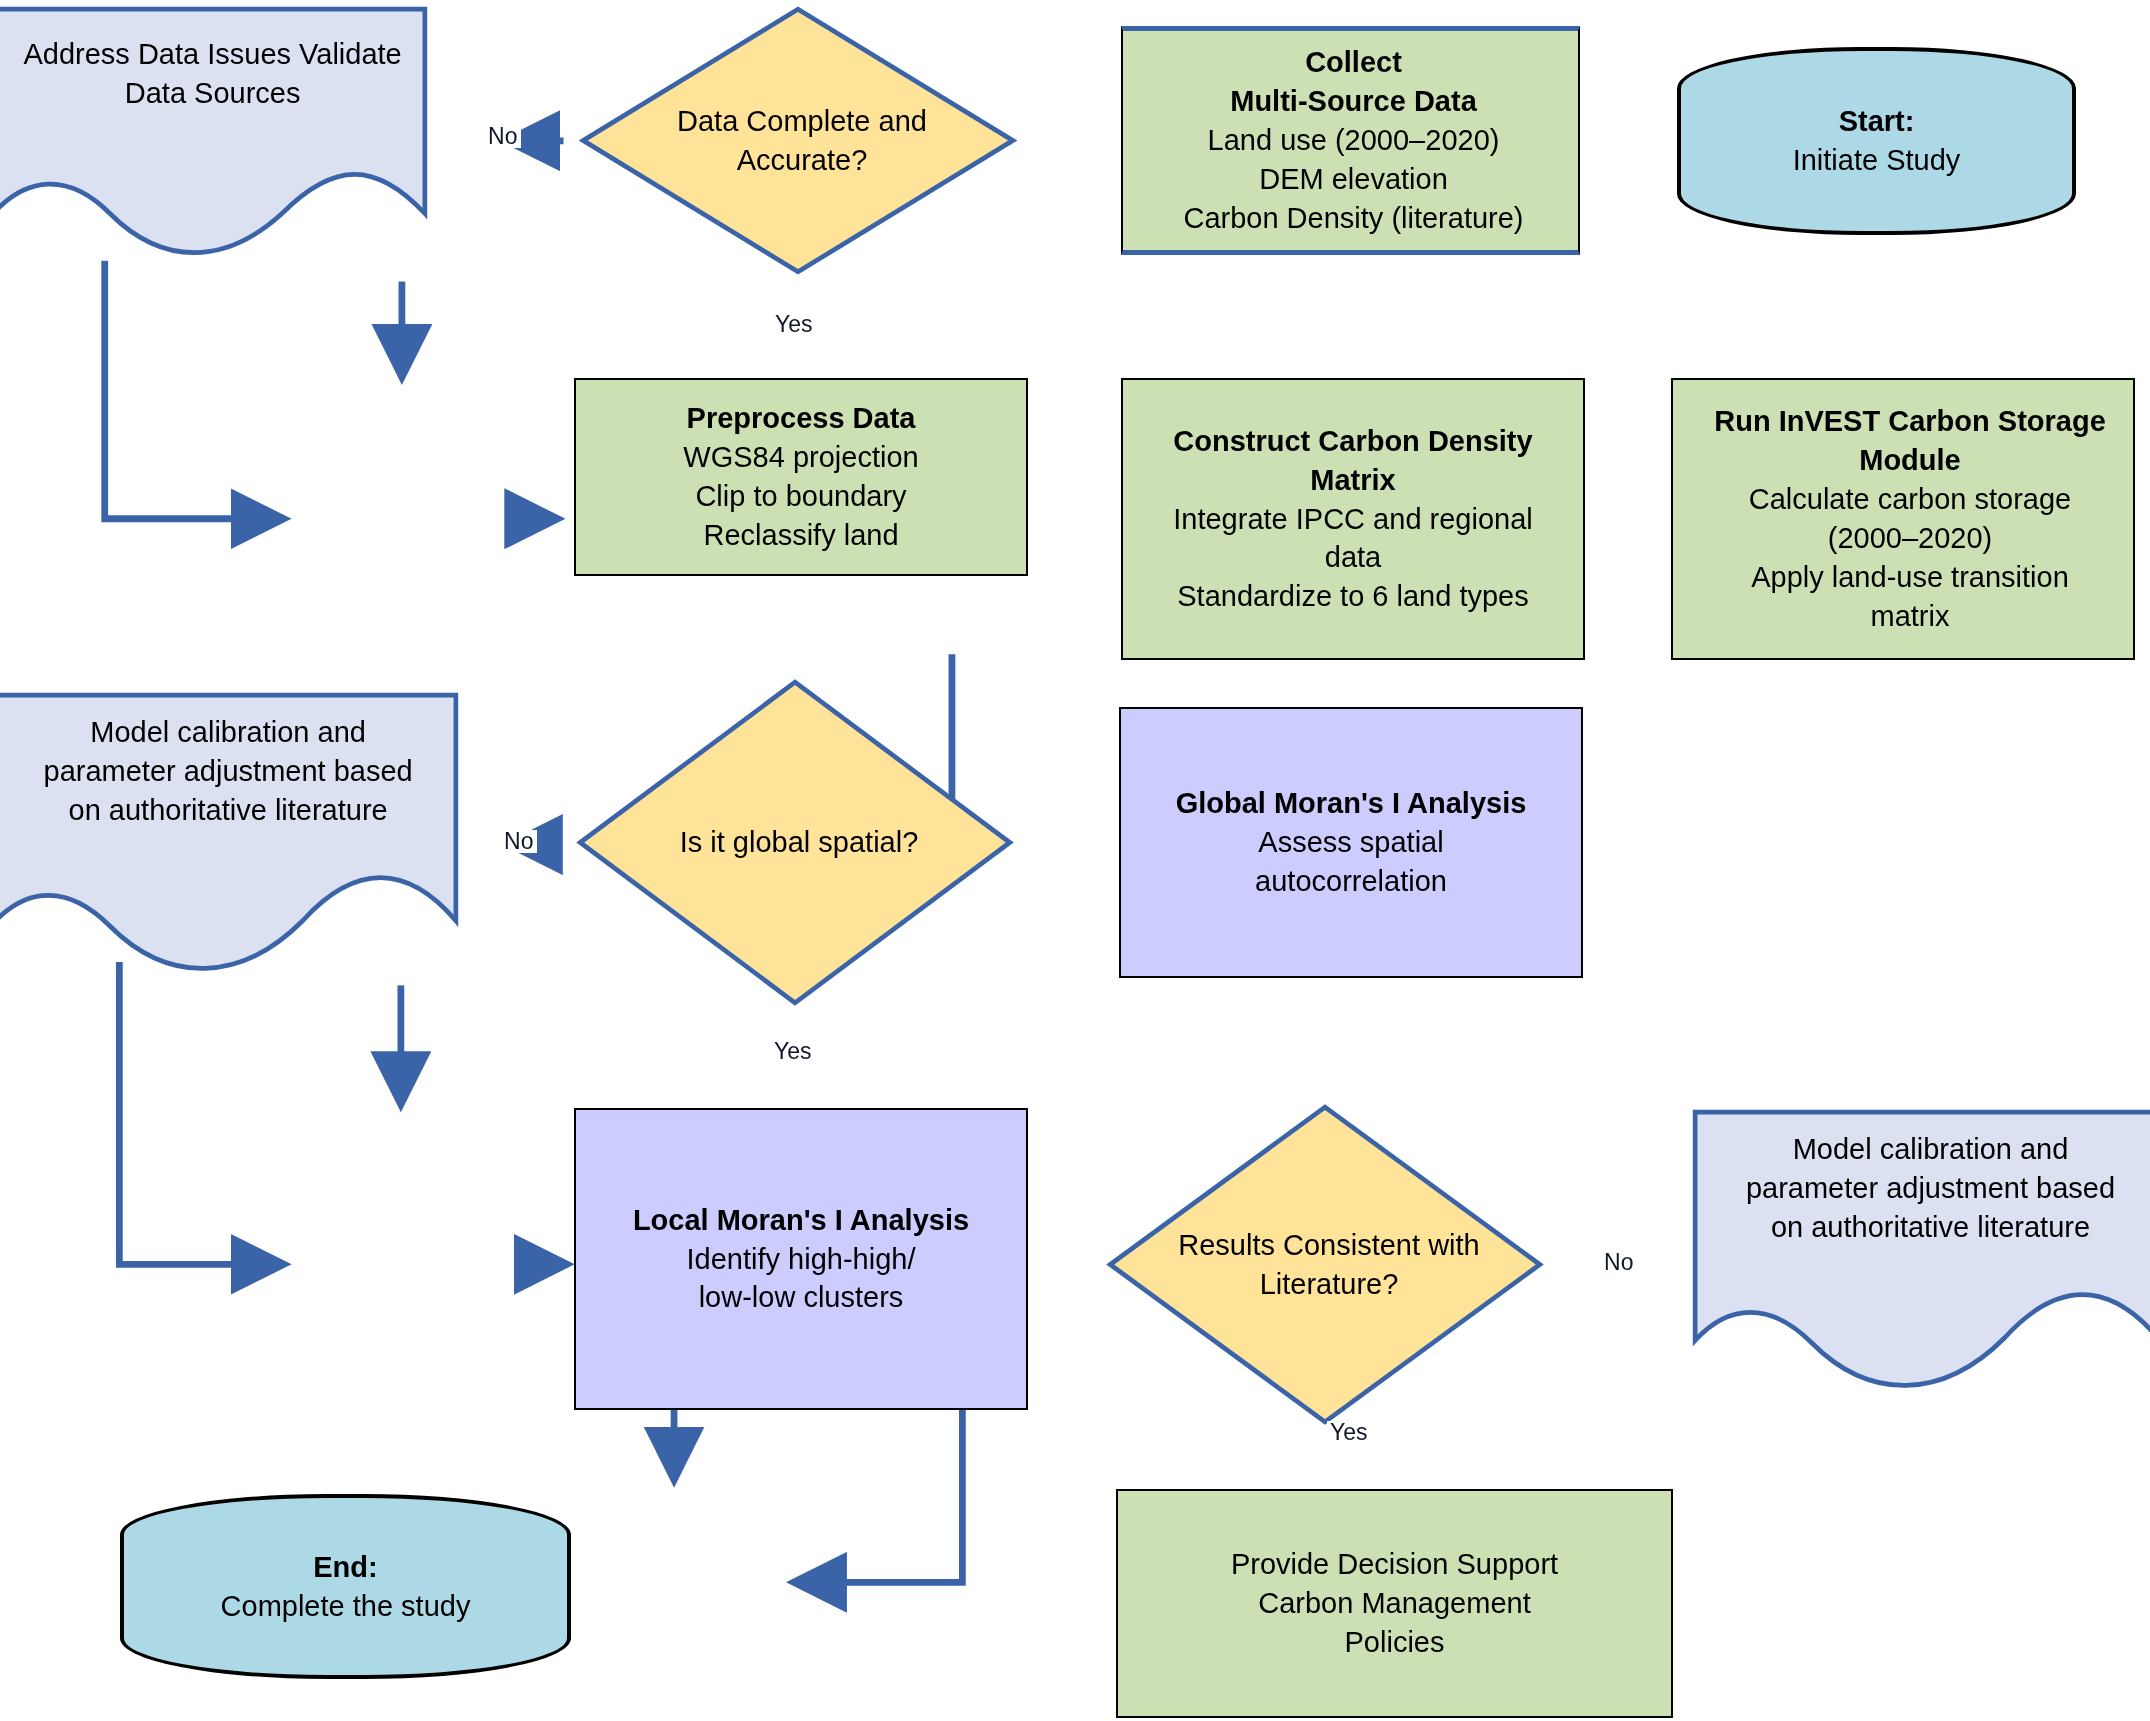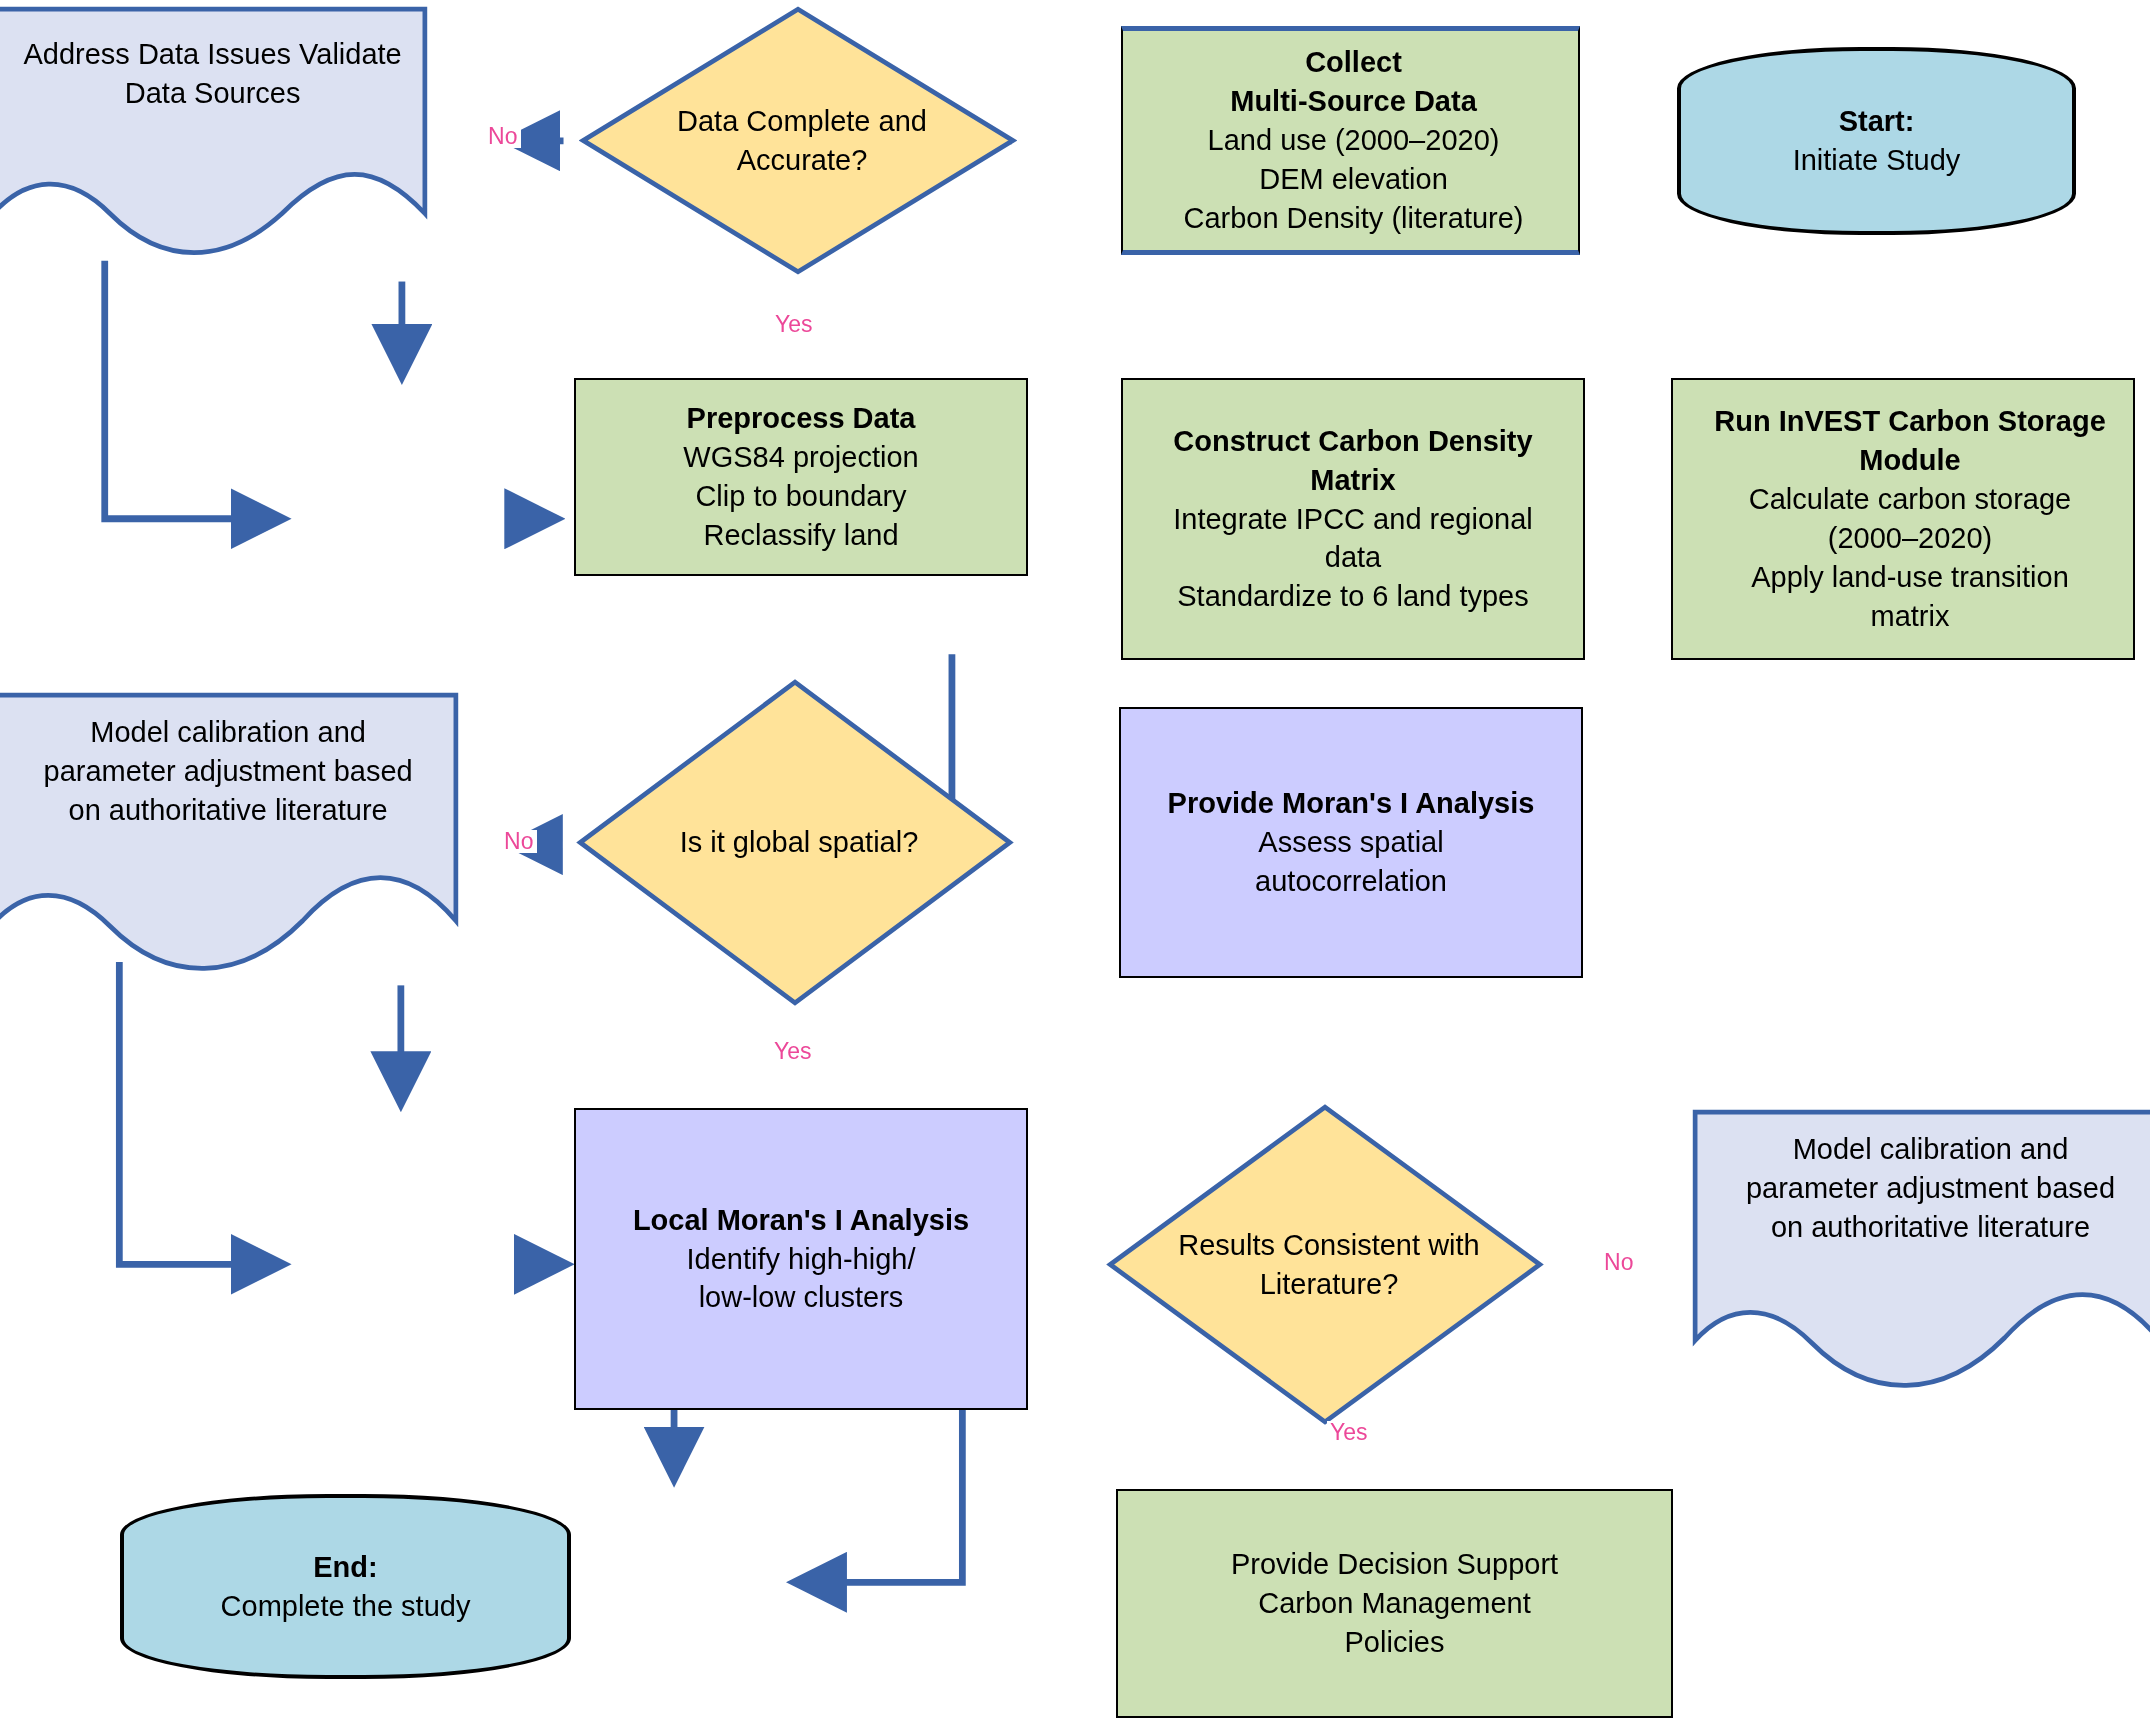--- a/index.html
+++ b/index.html
@@ -18,21 +18,21 @@
   
   .collect{background:#CCE0B4;border:2.1px solid #000000;border-top:5.2px solid #3A63A8;border-bottom:5.2px solid #3A63A8;font-size:29px;padding-left:6px;}
   
   .term{background:#ADD8E6;border:4.7px solid #000000;border-radius:46% / 22%;font-size:29px;}
   
   .shapewrap{position:absolute;}
   .shapewrap svg{position:absolute;left:0;top:0;}
   .shapewrap .label{position:absolute;left:0;top:0;width:100%;height:100%;display:flex;align-items:center;justify-content:center;text-align:center;font-size:29px;color:#000;}
   .shapewrap .label .inner{width:74%;line-height:1.34;margin-left:8px;}
   .doc .label .inner{width:88%;}
-  .edgelabel{position:absolute;color:#ec4899;font-size:23px;background:#ffffff;padding:0 3.1px;line-height:1;}
+  .edgelabel{position:absolute;color:#0f172a;font-size:23px;background:#ffffff;padding:0 3.1px;line-height:1;}
 </style>
 </head>
 <body>
 
 <div id="stage">
 
   <svg id="edges" viewBox="0 0 4124 3301">
     <defs>
       <marker id="ah" markerWidth="9" markerHeight="9" refX="7.2" refY="4.5" orient="auto" markerUnits="strokeWidth">
         <path d="M0,0 L9,4.5 L0,9 z" fill="#3A63A8"></path>
@@ -142,21 +142,21 @@
       <span class="b">Module</span>
       <span class="l">Calculate carbon storage</span>
       <span class="l">(2000–2020)</span>
       <span class="l">Apply land-use transition</span>
       <span class="l">matrix</span>
     </div>
   </div>
 
   <div class="node analysis" style="left:1119px;top:707px;width:464px;height:271px;">
     <div class="txt">
-      <span class="b">Provide Moran's I Analysis</span>
+      <span class="b">Global Moran's I Analysis</span>
       <span class="l">Assess spatial</span>
       <span class="l">autocorrelation</span>
     </div>
   </div>
 
   <div class="shapewrap" style="left:576px;top:678px;width:438px;height:329px;">
     <svg width="438" height="329" viewBox="0 0 840 630" preserveAspectRatio="none">
       <polygon points="420,8 832,315 420,622 8,315" fill="#FFE399" stroke="#3A63A8" stroke-width="9"></polygon>
     </svg>
     <div class="label">

